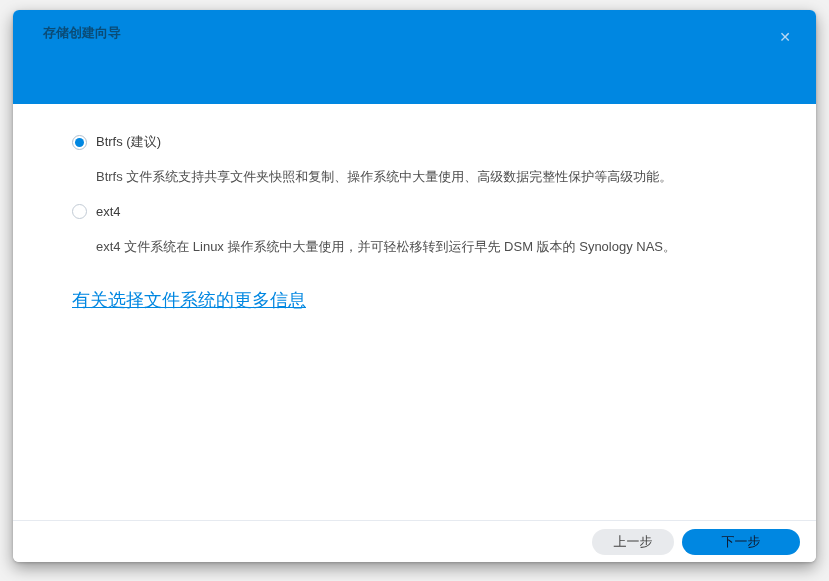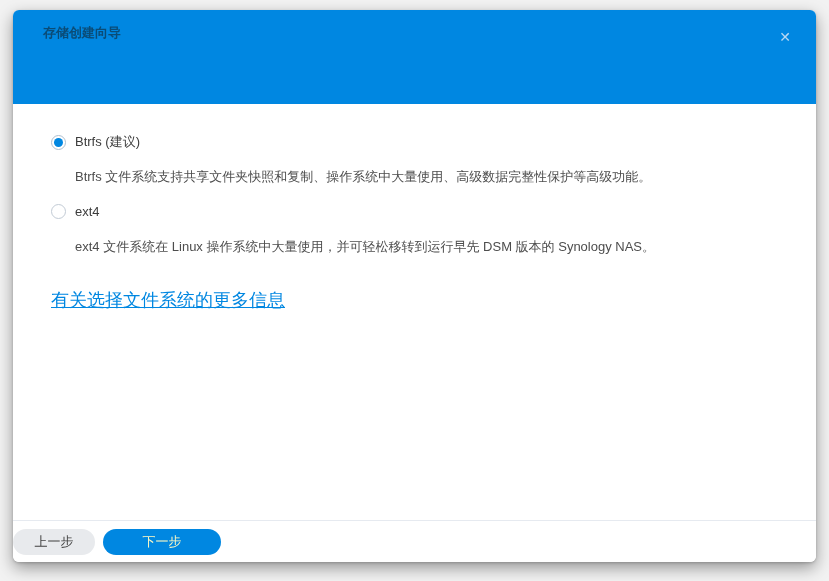--- a/index.html
+++ b/index.html
@@ -52,20 +52,21 @@
     font-weight: bold;
     color: #ffffff;
     letter-spacing: 1px;
   }
 
   
   .content {
     padding: 30px 48px 0 38px;
     font-size: 13px;
     color: #474747;
+    margin-left: 21px;
   }
   .option-row {
     display: flex;
     align-items: center;
     height: 16px;
   }
   .radio {
     flex: 0 0 auto;
     width: 15px; height: 15px;
     border-radius: 50%;
@@ -104,20 +105,21 @@
 
   
   .dialog-footer {
     position: absolute;
     left: 0; right: 0; bottom: 0;
     height: 42px;
     border-top: 1px solid #e6eaf0;
     background: #ffffff;
     display: flex;
     align-items: center;
+    justify-content: flex-end;
     padding-right: 16px;
     gap: 8px;
   }
   .btn {
     height: 26px;
     border: none;
     border-radius: 13px;
     font-family: "Liberation Sans", "DejaVu Sans", sans-serif;
     font-size: 13px;
     cursor: pointer;
@@ -125,21 +127,21 @@
     padding: 0;
   }
   .btn-back {
     width: 82px;
     background: #e8eaed;
     color: #424242;
   }
   .btn-next {
     width: 118px;
     background: #0087e1;
-    color: #fef9c3;
+    color: #0f172a;
   }
 </style>
 </head>
 <body>
 
 <div class="stage">
   <div class="dialog">
 
     <div class="dialog-header">
       <div class="wizard-title">存储创建向导</div>

